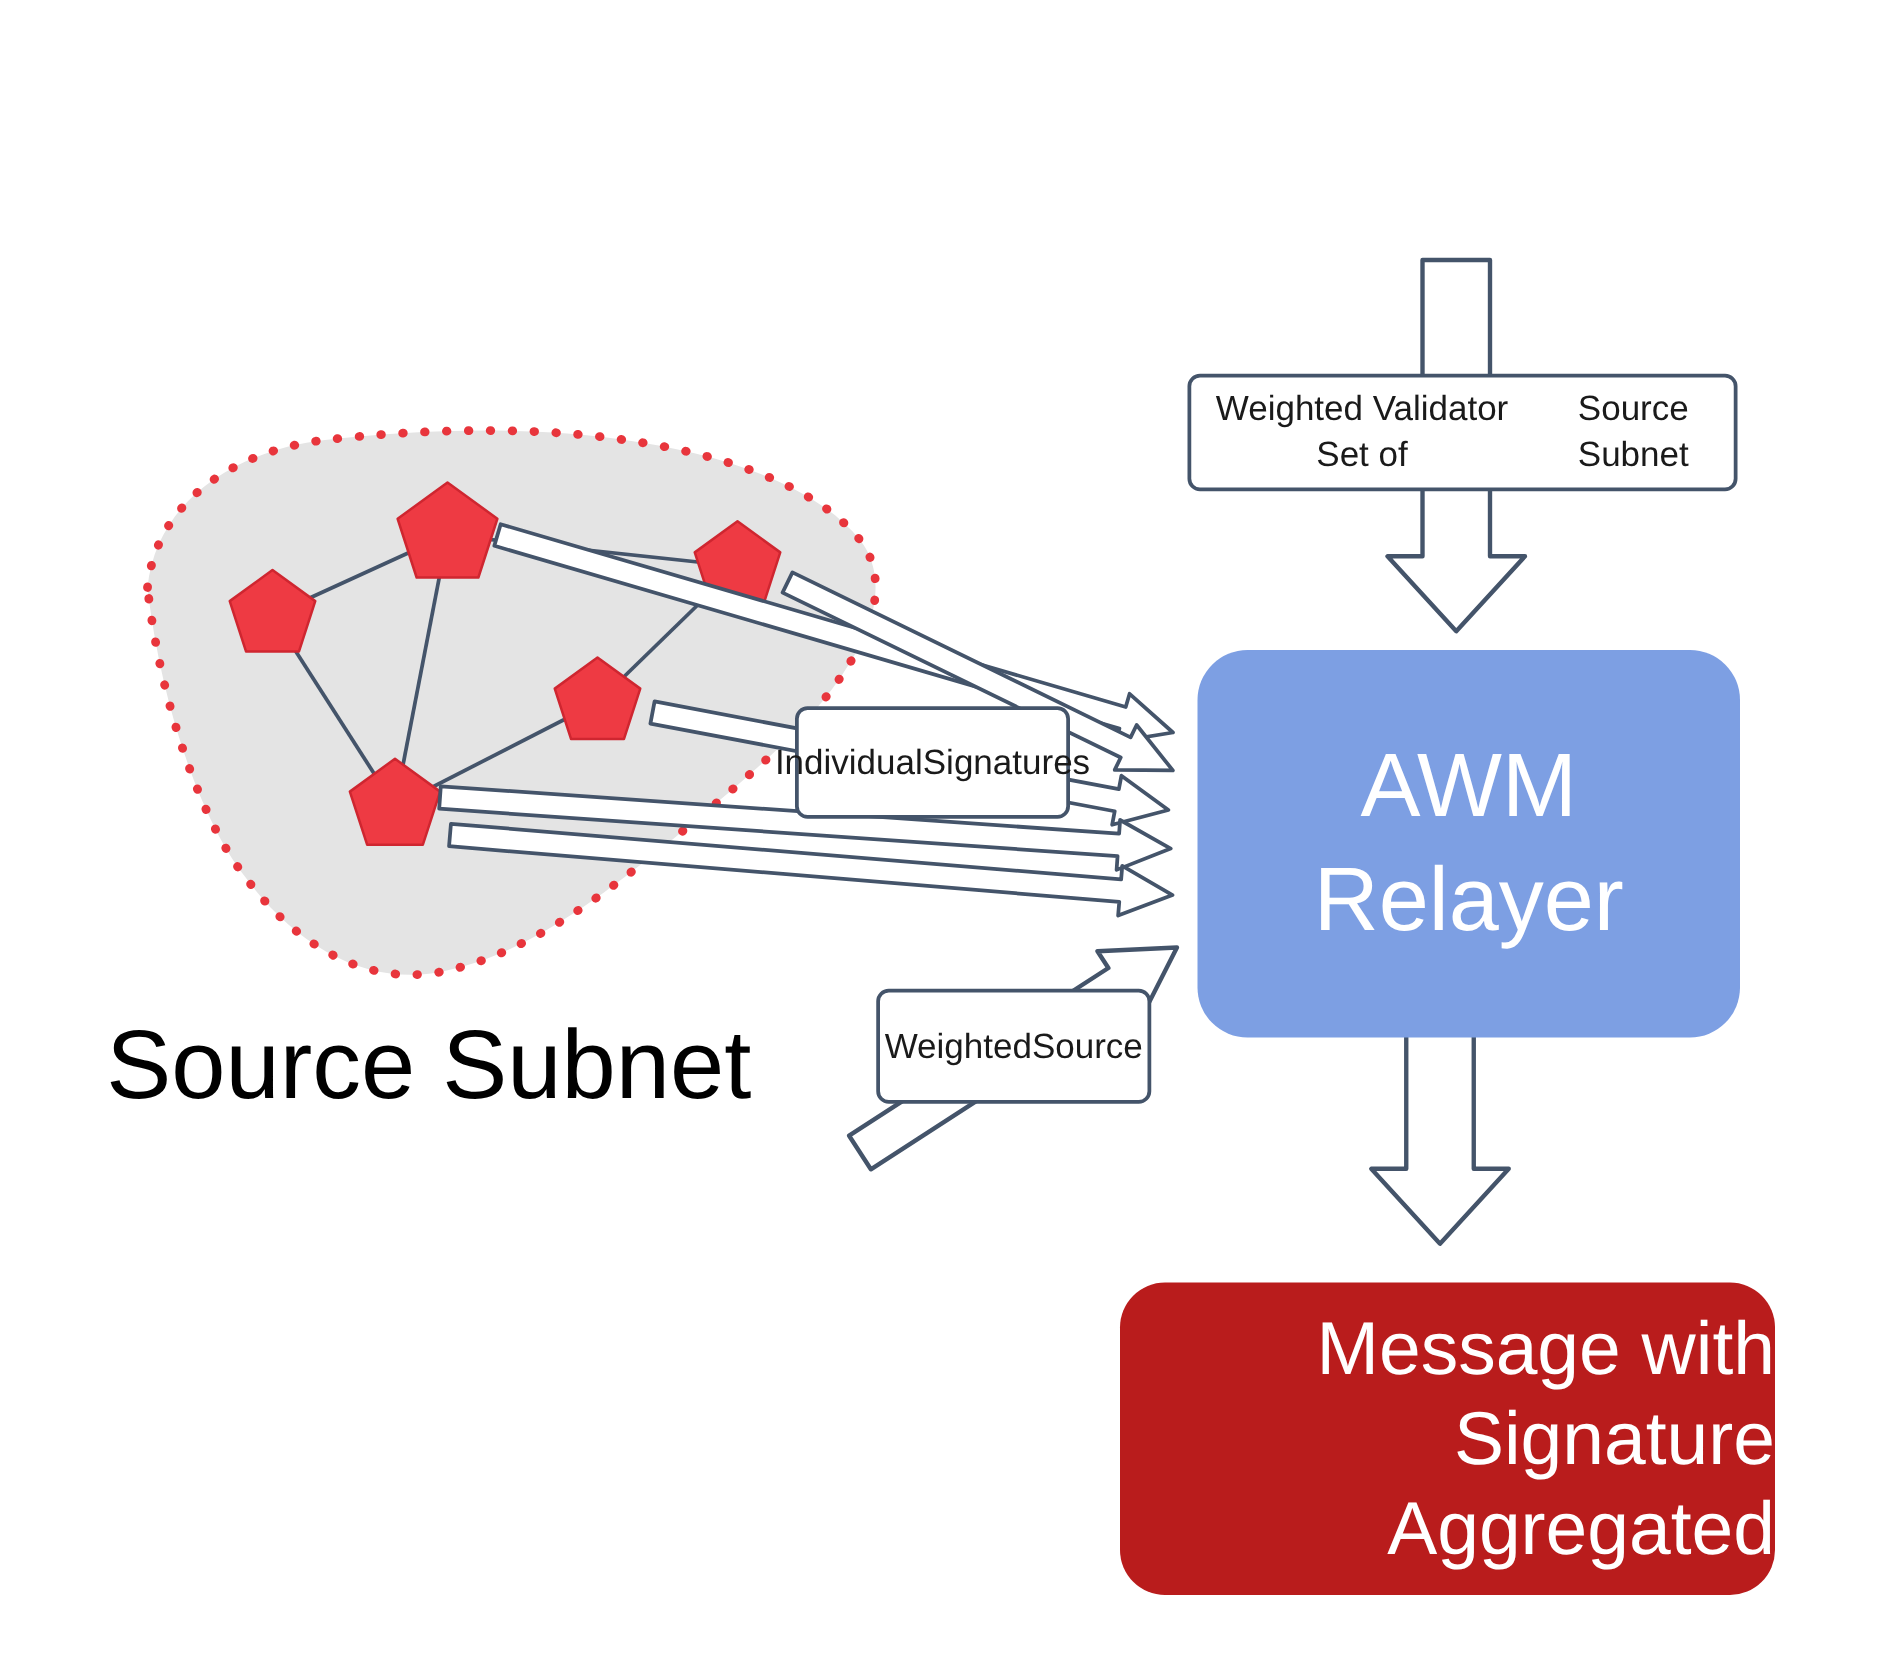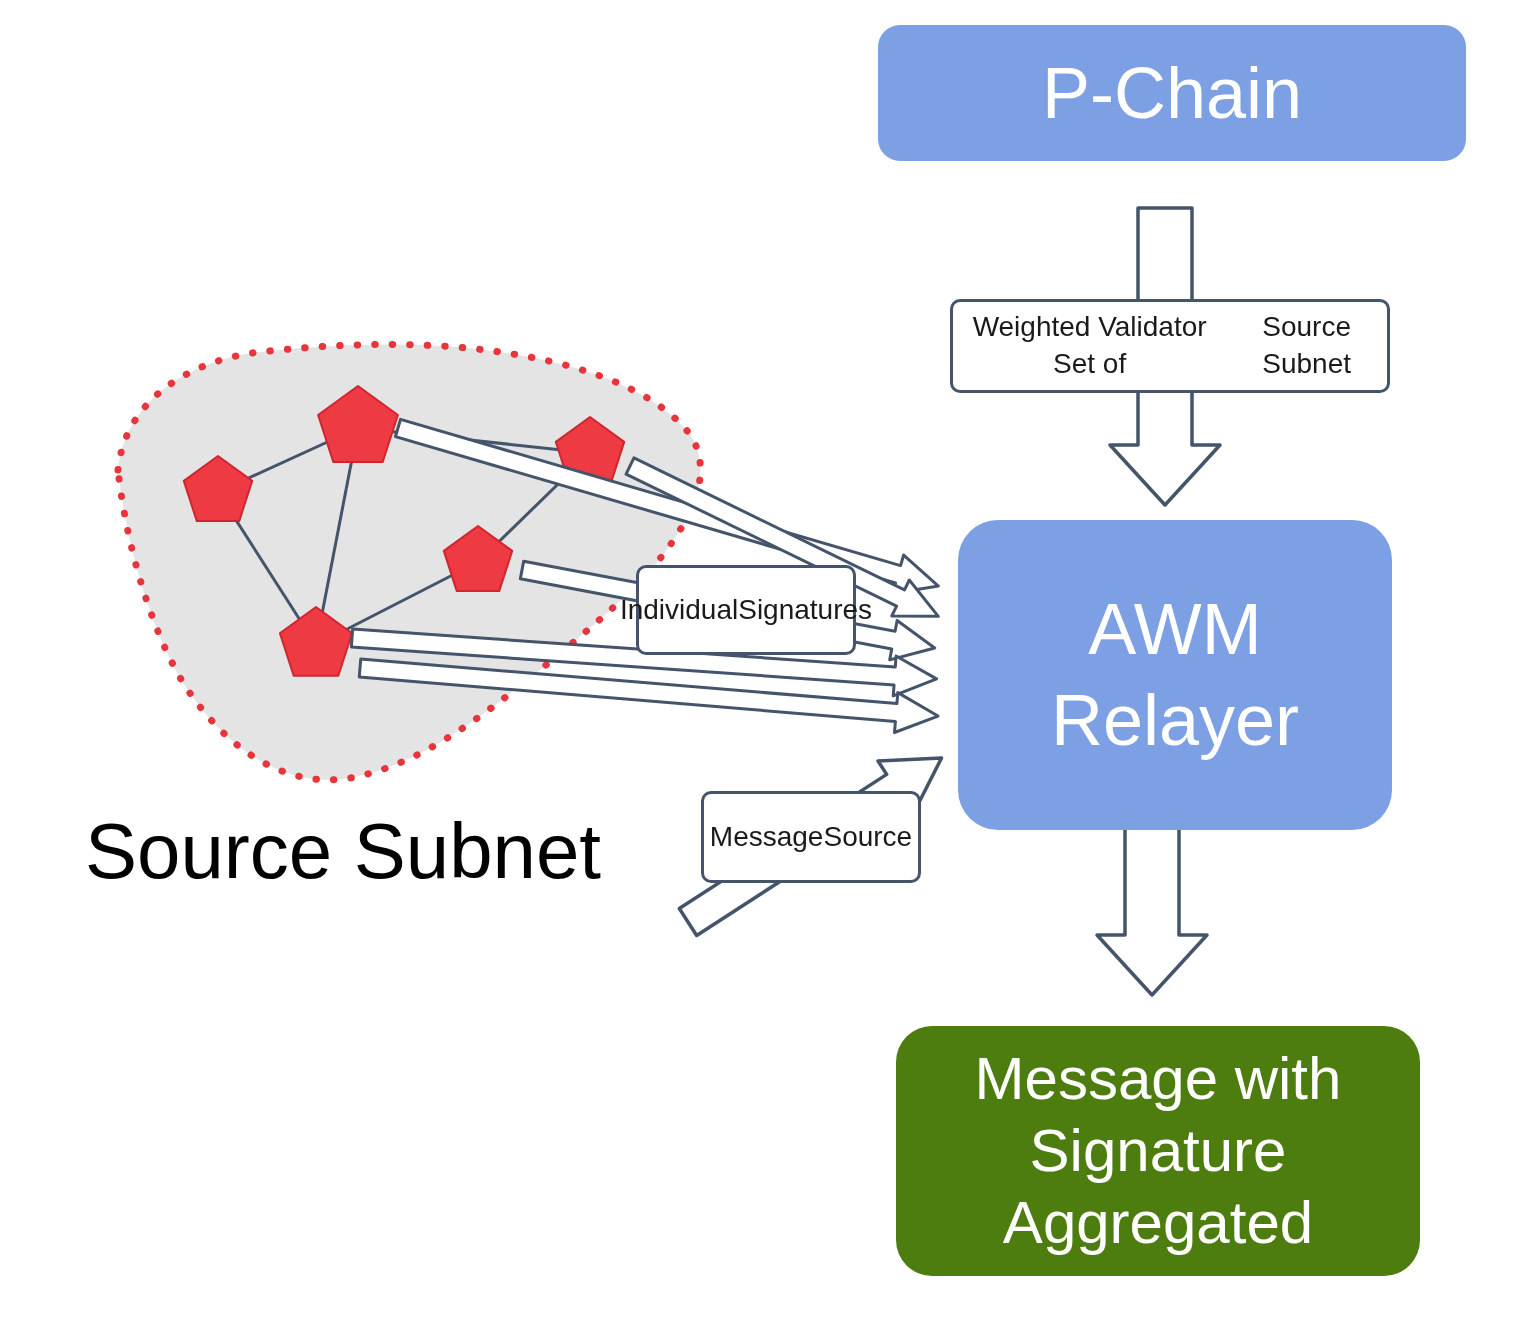--- a/index.html
+++ b/index.html
@@ -16,21 +16,21 @@
     position: absolute;
     z-index: 2;
     display: flex;
     flex-direction: column;
     align-items: center;
     justify-content: center;
     color: #ffffff;
     text-align: center;
   }
   .node-blue { background: #7d9fe3; }
-  .node-red  { background: #4d7c0f; }
+  .node-red  { background: #b91c1c; align-items: flex-end; }
   .label-box {
     position: absolute;
     z-index: 2;
     background: #ffffff;
     border: 3px solid #44546a;
     border-radius: 10px;
     display: flex;
     flex-direction: row;
     align-items: center;
     justify-content: center;
@@ -90,41 +90,38 @@
     </g>
 
     <polygon fill="#ffffff" stroke="#44546a" stroke-width="3.5" stroke-linejoin="round" points="1138,208 1192,208 1192,445 1220,445 1165,505 1110,445 1138,445"></polygon>
     <polygon fill="#ffffff" stroke="#44546a" stroke-width="3.5" stroke-linejoin="round" points="1125,822 1179,822 1179,935 1207,935 1152,995 1097,935 1125,935"></polygon>
 
     <g transform="translate(688,922) rotate(-32.9)">
       <polygon fill="#ffffff" stroke="#44546a" stroke-width="3.5" stroke-linejoin="round" points="0,-16 247,-16 247,-32 302,0 247,32 247,16 0,16"></polygon>
     </g>
   </svg>
 
-  <div class="node node-blue" style="left:878px; top:25px; width:588px; height:136px; border-radius:22px; font-size:72px;">
-    <div>P-Chain</div>
-  </div>
 
   <div class="label-box" style="left:950px; top:299px; width:434px; height:88px; font-size:28px; line-height:1.32;">
     <div>Weighted Validator Set of</div>
     <div>Source Subnet</div>
   </div>
 
   <div class="node node-blue" style="left:958px; top:520px; width:434px; height:310px; border-radius:40px; font-size:72px; line-height:1.26;">
     <div>AWM</div>
     <div>Relayer</div>
   </div>
 
   <div class="label-box" style="left:636px; top:565px; width:214px; height:84px; font-size:28px; line-height:1.3;">
     <div>Individual</div>
     <div>Signatures</div>
   </div>
 
   <div class="label-box" style="left:701px; top:791px; width:214px; height:86px; font-size:28px; line-height:1.3;">
-    <div>Message</div>
+    <div>Weighted</div>
     <div>Source</div>
   </div>
 
   <div class="big-black-label" style="left:85px; top:806px; font-size:78px;">Source Subnet</div>
 
   <div class="node node-red" style="left:896px; top:1026px; width:524px; height:250px; border-radius:36px; font-size:60px; line-height:1.2;">
     <div>Message with</div>
     <div>Signature</div>
     <div>Aggregated</div>
   </div>

